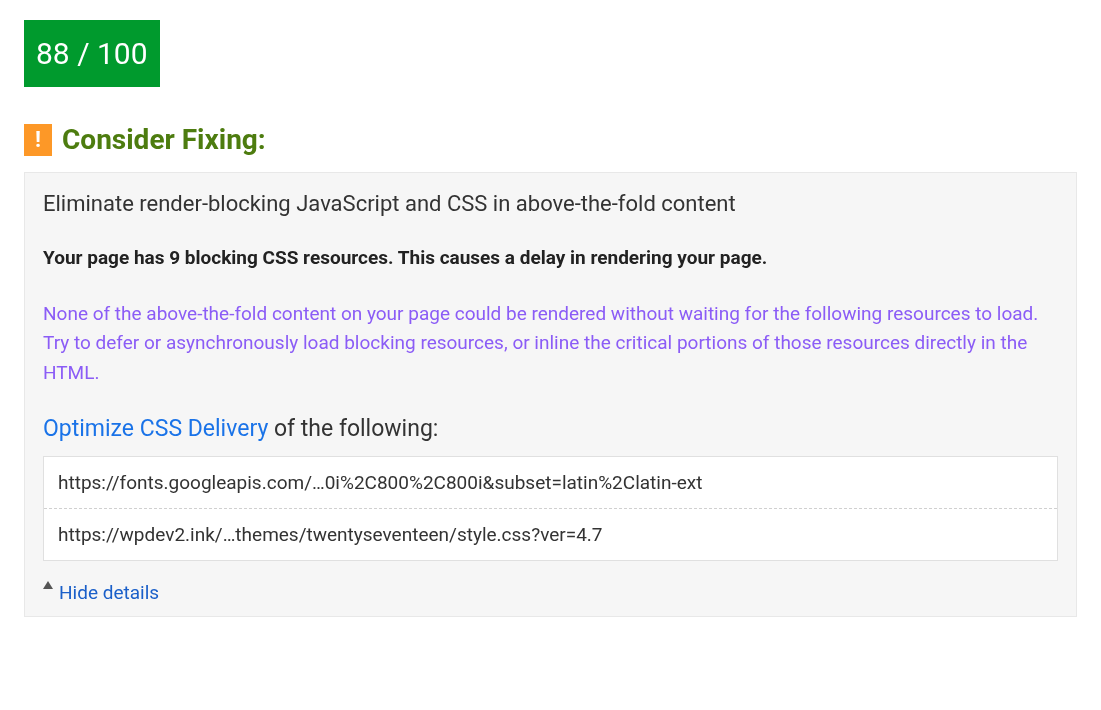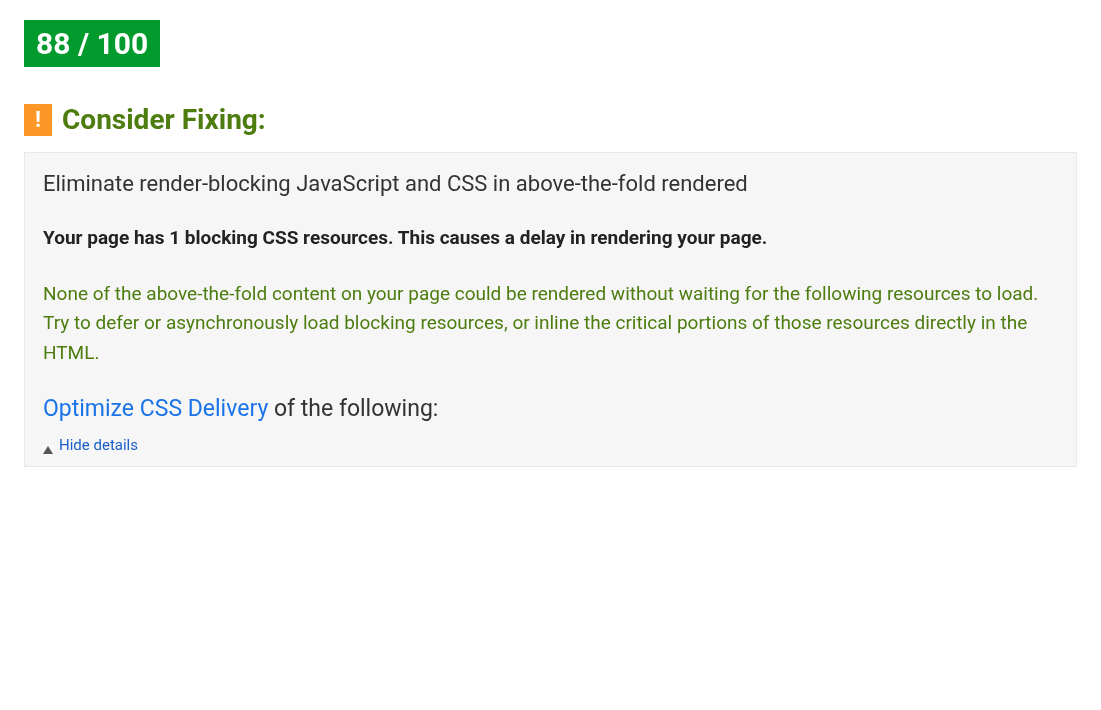--- a/index.html
+++ b/index.html
@@ -16,22 +16,22 @@
     }
     .header-row {
       display: flex;
       align-items: center;
       margin-bottom: 36px;
     }
     .score-badge {
       background: #009a2d;
       color: #ffffff;
       font-size: 30px;
-      font-weight: 700;
-      padding: 6px 12px;
+      font-weight: 400;
+      padding: 16px 12px;
       margin-right: 12px;
     }
     .page-title {
       font-size: 30px;
       font-weight: 400;
       color: #3b3b3b;
     }
     .warning-row {
       display: flex;
       align-items: center;
@@ -67,21 +67,21 @@
     }
     .suggestion-impact {
       font-size: 19px;
       font-weight: 700;
       color: #222;
       margin-bottom: 30px;
     }
     .suggestion-desc {
       font-size: 19px;
       font-weight: 400;
-      color: #4d7c0f;
+      color: #8b5cf6;
       line-height: 1.55;
       margin-bottom: 28px;
     }
     .optimize-row {
       font-size: 23px;
       margin-bottom: 14px;
     }
     .optimize-link {
       color: #1a73e8;
       text-decoration: none;
@@ -97,22 +97,22 @@
     .resource-item {
       padding: 14px 14px;
       font-size: 19px;
       color: #333;
     }
     .resource-item + .resource-item {
       border-top: 1px dashed #d0d0d0;
     }
     .toggle-row {
       display: flex;
-      align-items: flex-end;
-      font-size: 15px;
+      align-items: flex-start;
+      font-size: 19px;
       color: #1a5fc9;
       cursor: pointer;
       user-select: none;
     }
     .triangle-up {
       display: inline-block;
       margin-right: 6px;
     }
     .triangle-up svg {
       display: block;
@@ -124,28 +124,32 @@
 <div class="header-row">
   <div class="score-badge">88 / 100</div>
 </div>
 
 <div class="warning-row">
   <div class="warning-icon">!</div>
   <div class="warning-label">Consider Fixing:</div>
 </div>
 
 <div class="suggestion-panel">
-  <div class="suggestion-title">Eliminate render-blocking JavaScript and CSS in above-the-fold rendered</div>
-  <div class="suggestion-impact">Your page has 1 blocking CSS resources. This causes a delay in rendering your page.</div>
+  <div class="suggestion-title">Eliminate render-blocking JavaScript and CSS in above-the-fold content</div>
+  <div class="suggestion-impact">Your page has 9 blocking CSS resources. This causes a delay in rendering your page.</div>
   <div class="suggestion-desc">None of the above-the-fold content on your page could be rendered without waiting for the following resources to load. Try to defer or asynchronously load blocking resources, or inline the critical portions of those resources directly in the HTML.</div>
 
   <div class="optimize-row">
     <a href="#" class="optimize-link">Optimize CSS Delivery</a><span class="optimize-suffix"> of the following:</span>
   </div>
 
+  <div class="resource-list">
+    <div class="resource-item">https://fonts.googleapis.com/…0i%2C800%2C800i&amp;subset=latin%2Clatin-ext</div>
+    <div class="resource-item">https://wpdev2.ink/…themes/twentyseventeen/style.css?ver=4.7</div>
+  </div>
 
   <div class="toggle-row">
     <span class="triangle-up">
       <svg width="10" height="8" viewBox="0 0 10 8">
           <polygon points="5,0 10,8 0,8" fill="#555"></polygon>
         </svg>
     </span>
     <span>Hide details</span>
   </div>
 </div>

